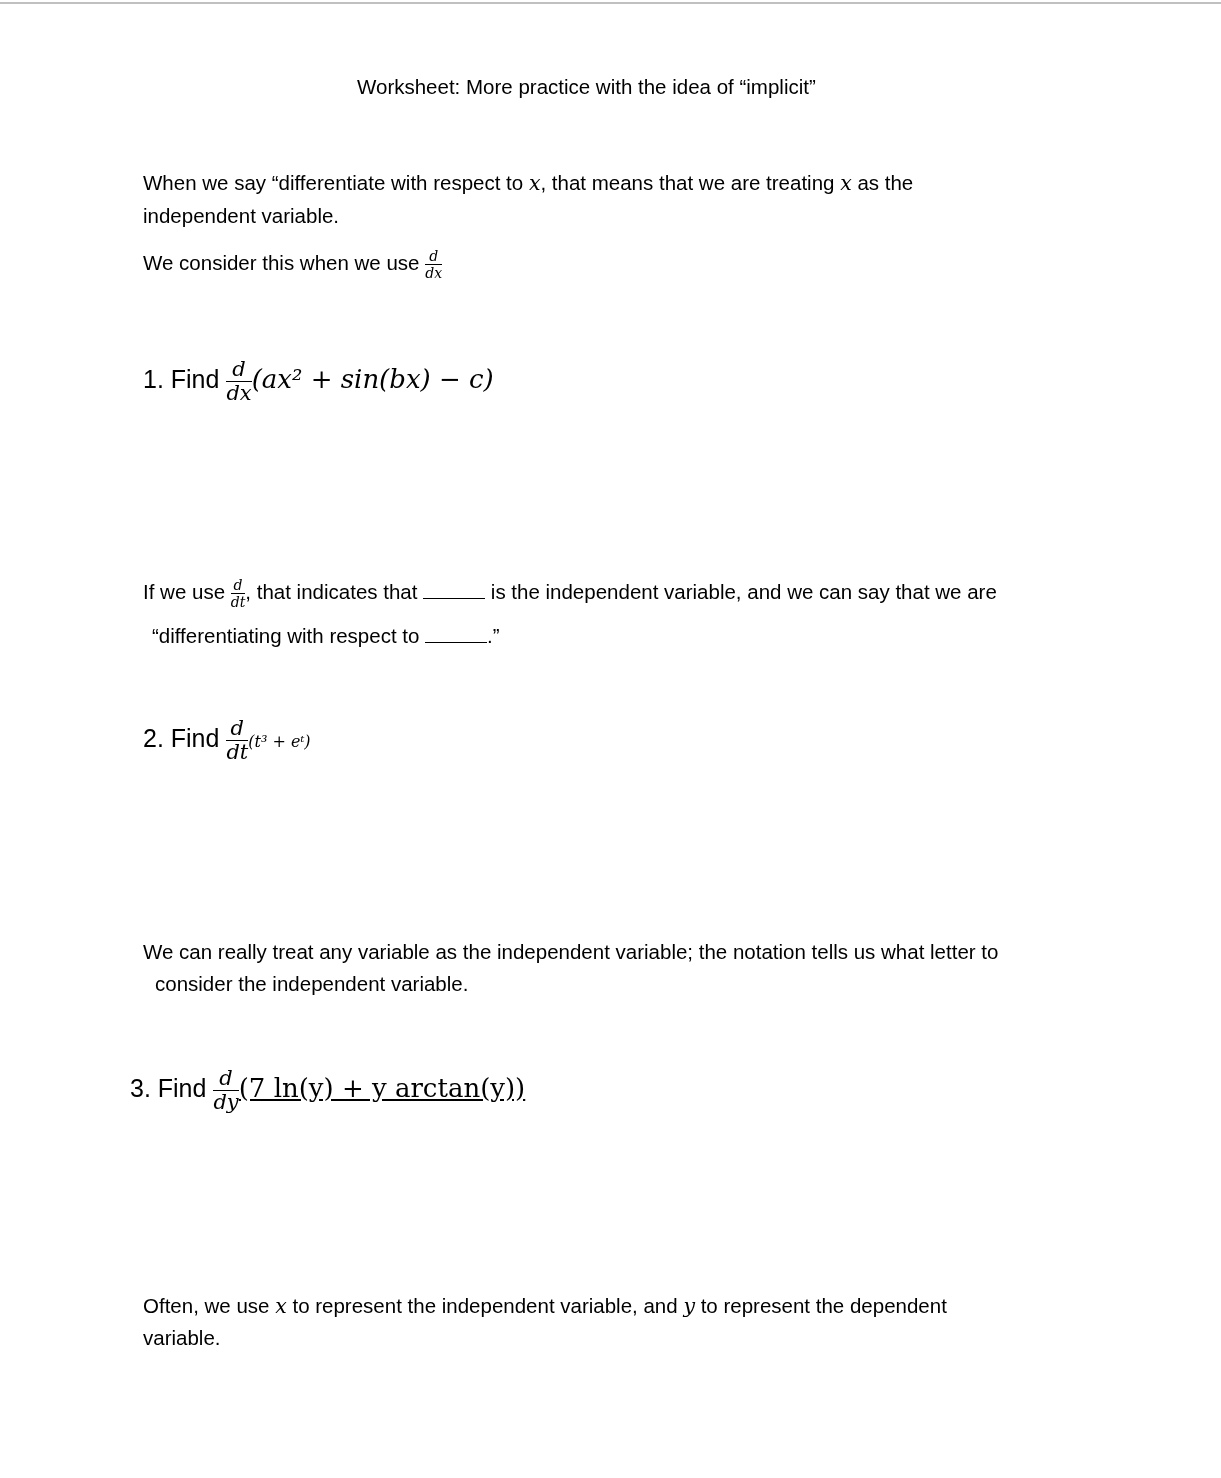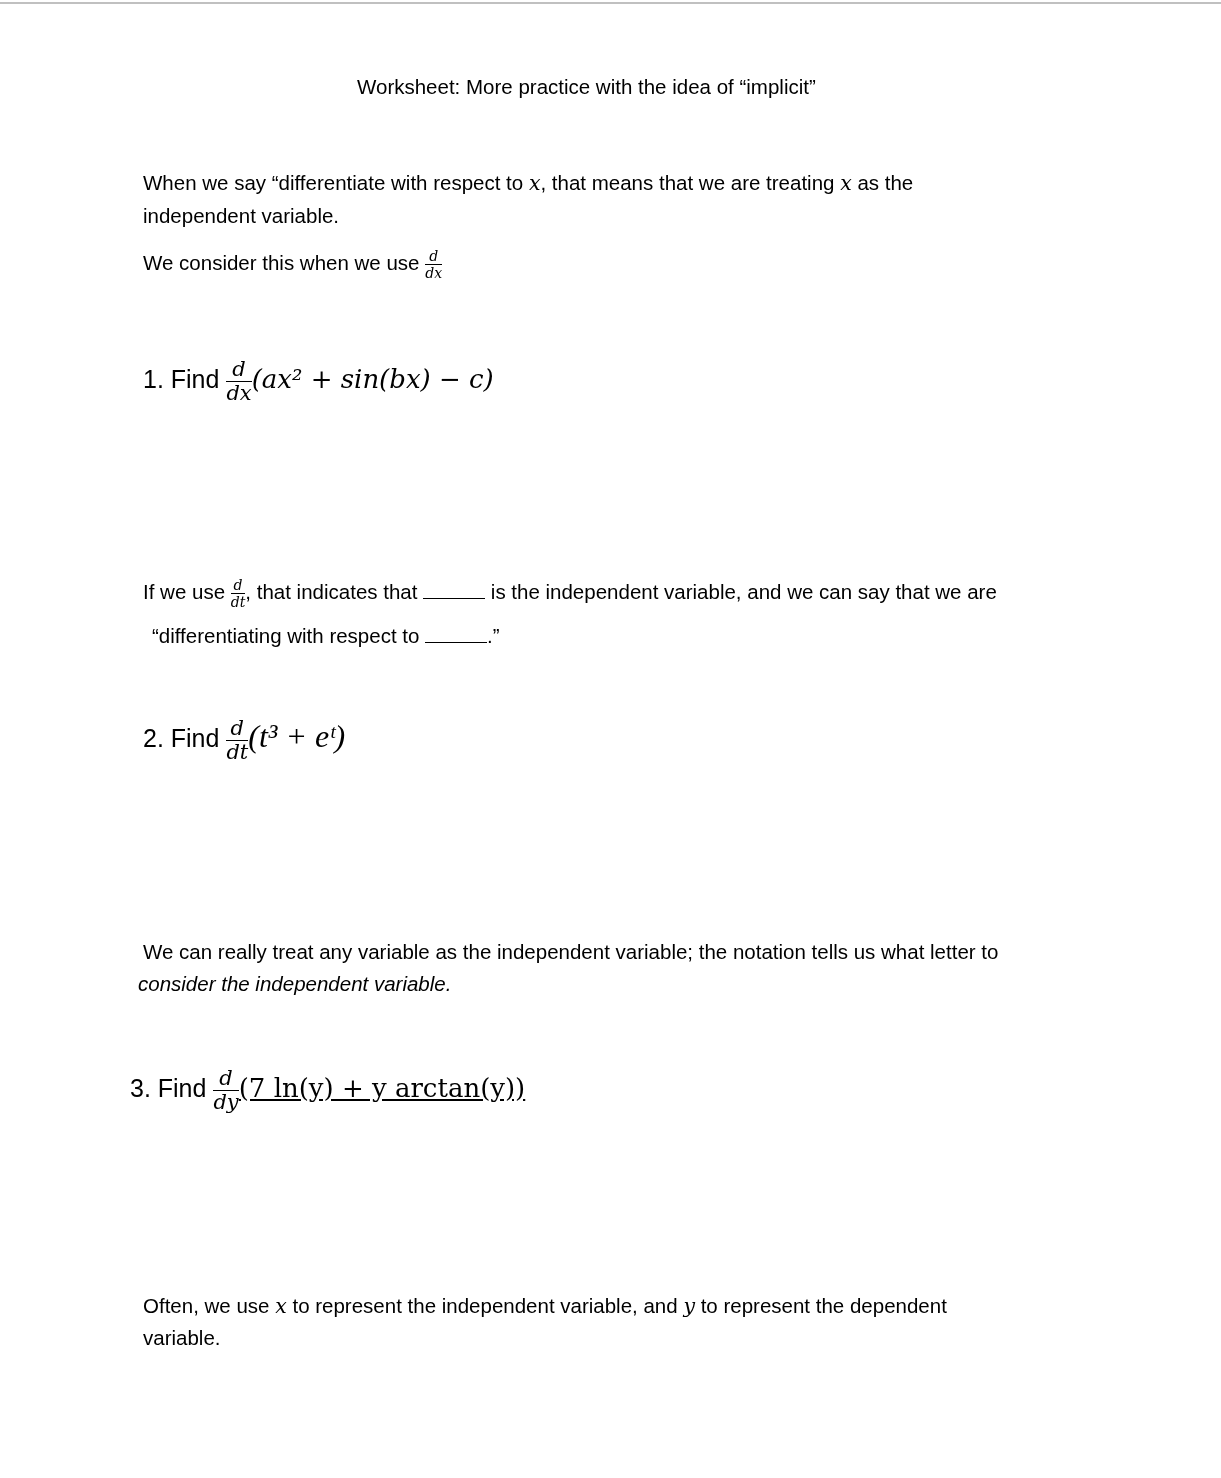--- a/index.html
+++ b/index.html
@@ -38,25 +38,25 @@
 </div>
 
 <div class="t" style="left:143px; top:578px;">
   <span>If we use </span><span class="frac m fs"><span class="n">d</span><span class="d">dt</span></span><span>, that indicates that </span><span class="blank"></span><span> is the independent variable, and we can say that we are</span>
 </div>
 <div class="t" style="left:152px; top:624px;">
   <span>“differentiating with respect to </span><span class="blank"></span><span>.”</span>
 </div>
 
 <div class="t big" style="left:143px; top:718px;">
-  <span>2. Find </span><span class="frac m fl"><span class="n">d</span><span class="d">dt</span></span><span class="m" style="font-size:32px;font-family:Liberation Serif, serif;">(t³ + eᵗ)</span>
+  <span>2. Find </span><span class="frac m fl"><span class="n">d</span><span class="d">dt</span></span><span class="m" style="font-size:16px;">(t³ + eᵗ)</span>
 </div>
 
 <div class="t" style="left:143px; top:940px;text-align:right;">We can really treat any variable as the independent variable; the notation tells us what letter to</div>
-<div class="t" style="left:138px; top:972px;font-style:italic;">consider the independent variable.</div>
+<div class="t" style="left:155px; top:972px;">consider the independent variable.</div>
 
 <div class="t big" style="left:130px; top:1068px;">
   <span>3. Find </span><span class="frac m fl"><span class="n">d</span><span class="d">dy</span></span><span class="mu" style="font-size:26px;">(7 ln(y) + y arctan(y))</span>
 </div>
 
 <div class="t" style="left:143px; top:1294px;">
   <span>Often, we use </span><span class="m">x</span><span> to represent the independent variable, and </span><span class="m">y</span><span> to represent the dependent</span>
 </div>
 <div class="t" style="left:143px; top:1326px;">variable.</div>
 

